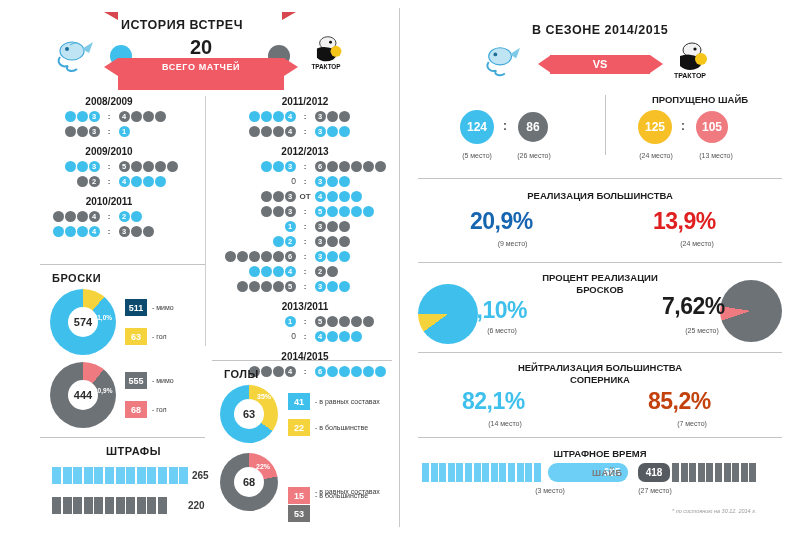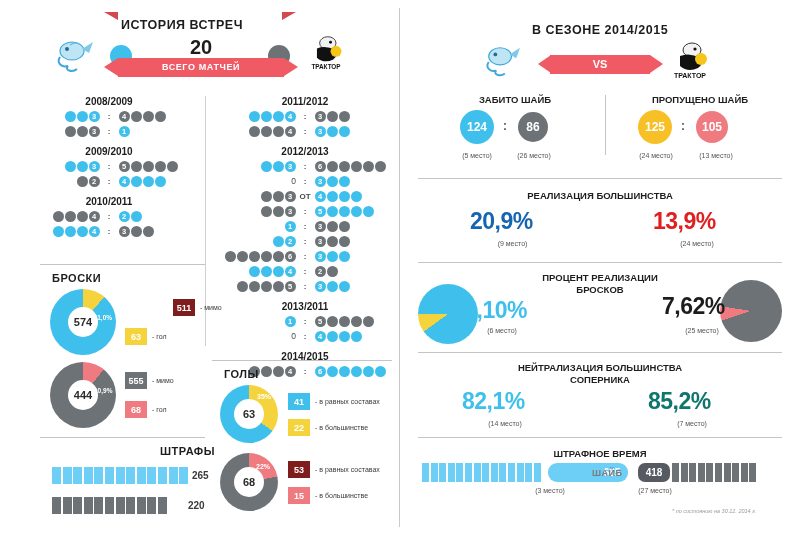--- a/index.html
+++ b/index.html
@@ -23,21 +23,21 @@
   .h-main{font-size:12.5px;}
 
   
   .logo-row{position:absolute;left:0;top:34px;width:400px;height:46px;}
   .logo{position:absolute;width:44px;height:40px;}
   .dot-big{position:absolute;width:22px;height:22px;border-radius:50%;}
   .blue{background:#3fc0ec;}
   .grey{background:#6d7277;}
 
   .ribbon{
-    position:absolute;left:118px;top:58px;width:166px;height:19px;
+    position:absolute;left:118px;top:58px;width:166px;height:32px;
     background:#ef5a64;color:#fff;font-weight:bold;font-size:9px;
     letter-spacing:.6px;text-align:center;line-height:19px;
   }
   .ribbon:before,.ribbon:after{
     content:"";position:absolute;top:0;width:0;height:0;
     border-top:9.5px solid transparent;border-bottom:9.5px solid transparent;
   }
   .ribbon:before{left:-14px;border-right:14px solid #ef5a64;}
   .ribbon:after{right:-14px;border-left:14px solid #ef5a64;}
   .rib-tail-l,.rib-tail-r{position:absolute;top:12px;width:0;height:0;
@@ -444,21 +444,21 @@
     <div class="card" style="left:40px;top:272px;width:165px;">
       <div class="sect-title" style="font-size:11px;text-align:left;padding-left:12px;">БРОСКИ</div>
 
       <div>
         <div class="pie" style="left:10px;top:17px;width:66px;height:66px;
              background:conic-gradient(#f5d33d 0deg 40deg, #3fc0ec 40deg 360deg);"></div>
         <div class="pie-hole" style="left:28px;top:35px;width:30px;height:30px;font-size:11px;">574</div>
         <div class="pie-pct" style="left:54px;top:42px;font-size:6.5px;">11,0%</div>
       </div>
       <div class="lg-item" style="left:85px;top:27px;">
-        <div class="lg-chip" style="background:#7f1d1d;margin-left:48px;">511</div>
+        <div class="lg-chip" style="background:#0c4a6e;">511</div>
         <div class="lg-txt">- мимо</div>
       </div>
       <div class="lg-item" style="left:85px;top:56px;">
         <div class="lg-chip" style="background:#f5d33d;">63</div>
         <div class="lg-txt">- гол</div>
       </div>
 
       <div>
         <div class="pie" style="left:10px;top:90px;width:66px;height:66px;
              background:conic-gradient(#ef7b80 0deg 39deg, #6d7277 39deg 360deg);"></div>
@@ -470,21 +470,21 @@
         <div class="lg-txt">- мимо</div>
       </div>
       <div class="lg-item" style="left:85px;top:129px;">
         <div class="lg-chip" style="background:#ef7b80;">68</div>
         <div class="lg-txt">- гол</div>
       </div>
     </div>
 
     <div class="hr" style="left:40px;top:437px;width:165px;"></div>
     <div class="card" style="left:40px;top:445px;width:175px;">
-      <div class="sect-title" style="font-size:11px;text-align:right;padding-left:12px;">ШТРАФЫ</div>
+      <div class="sect-title" style="font-size:11px;text-align:center;padding-left:12px;">ШТРАФЫ</div>
       <div class="bar" id="penBarHome" style="left:12px;top:22px;">
           <div class="seg" style="background: rgb(109, 207, 246); width: 9px; height: 17px;"></div>
           <div class="seg" style="background: rgb(109, 207, 246); width: 9px; height: 17px;"></div>
           <div class="seg" style="background: rgb(109, 207, 246); width: 9px; height: 17px;"></div>
           <div class="seg" style="background: rgb(109, 207, 246); width: 9px; height: 17px;"></div>
           <div class="seg" style="background: rgb(109, 207, 246); width: 9px; height: 17px;"></div>
           <div class="seg" style="background: rgb(109, 207, 246); width: 9px; height: 17px;"></div>
           <div class="seg" style="background: rgb(109, 207, 246); width: 9px; height: 17px;"></div>
           <div class="seg" style="background: rgb(109, 207, 246); width: 9px; height: 17px;"></div>
           <div class="seg" style="background: rgb(109, 207, 246); width: 9px; height: 17px;"></div>
@@ -529,21 +529,21 @@
         <div class="lg-txt">- в большинстве</div>
       </div>
 
       <div>
         <div class="pie" style="left:8px;top:85px;width:58px;height:58px;
              background:conic-gradient(#ef7b80 0deg 79deg, #6d7277 79deg 360deg);"></div>
         <div class="pie-hole" style="left:22px;top:99px;width:30px;height:30px;font-size:11px;">68</div>
         <div class="pie-pct" style="left:44px;top:95px;font-size:7px;">22%</div>
       </div>
       <div class="lg-item" style="left:76px;top:93px;">
-        <div class="lg-chip" style="background:#7f1d1d;">53</div>
+        <div class="lg-chip" style="background:#737373;margin-top:44px;">53</div>
         <div class="lg-txt">- в равных составах</div>
       </div>
       <div class="lg-item" style="left:76px;top:119px;">
         <div class="lg-chip" style="background:#ef7b80;">15</div>
         <div class="lg-txt">- в большинстве</div>
       </div>
     </div>
   </div>
 
   <div class="col-right">
@@ -566,21 +566,20 @@
     <svg style="position:absolute;left:268px;top:40px;width:44px;height:44px;" viewBox="0 0 44 44">
       <ellipse cx="24" cy="10" rx="9" ry="7" fill="#f2f2f2" stroke="#333" stroke-width="1"></ellipse>
       <circle cx="27" cy="9" r="1.6" fill="#111"></circle>
       <path d="M12 16 q10 -4 20 2 q4 6 -2 10 q-10 5 -18 -2 Z" fill="#111"></path>
       <circle cx="33" cy="19" r="6" fill="#f5c518"></circle>
       <text x="22" y="38" font-size="7" font-weight="bold" fill="#111" text-anchor="middle" font-family="Liberation Sans, sans-serif">ТРАКТОР</text>
     </svg>
 
     <div style="position:absolute;left:205px;top:95px;width:1px;height:60px;background:#c4c4c4;"></div>
 
-    <div class="cap" style="left:35px;top:94px;width:160px;">ЗАБИТО ШАЙБ</div>
     <div class="circ" style="left:60px;top:110px;width:34px;height:34px;background:#3fc0ec;">124</div>
     <div class="colon" style="left:103px;top:119px;">:</div>
     <div class="circ" style="left:118px;top:112px;width:30px;height:30px;background:#6d7277;">86</div>
     <div class="place" style="left:52px;top:152px;width:50px;">(5 место)</div>
     <div class="place" style="left:108px;top:152px;width:52px;">(26 место)</div>
 
     <div class="cap" style="left:215px;top:94px;width:170px;">ПРОПУЩЕНО ШАЙБ</div>
     <div class="circ" style="left:238px;top:110px;width:34px;height:34px;background:#f6c026;">125</div>
     <div class="colon" style="left:281px;top:119px;">:</div>
     <div class="circ" style="left:296px;top:111px;width:32px;height:32px;background:#ef7b80;">105</div>
@@ -603,21 +602,21 @@
     <div class="place" style="left:62px;top:327px;width:80px;">(6 место)</div>
     <div class="pie" style="left:320px;top:280px;width:62px;height:62px;
          background:conic-gradient(from 252deg, #ef7b80 0deg 27deg, #6d7277 27deg 360deg);"></div>
     <div class="big-pct" style="left:262px;top:293px;color:#1d1d1d;">7,62%</div>
     <div class="place" style="left:260px;top:327px;width:84px;">(25 место)</div>
 
     <div class="hr" style="left:18px;top:352px;width:364px;"></div>
     <div class="cap" style="left:0px;top:362px;width:400px;">НЕЙТРАЛИЗАЦИЯ БОЛЬШИНСТВА</div>
     <div class="cap" style="left:0px;top:374px;width:400px;">СОПЕРНИКА</div>
     <div class="big-pct" style="left:62px;top:388px;color:#3fc0ec;">82,1%</div>
-    <div class="big-pct" style="left:248px;top:388px;color:#0f766e;">85,2%</div>
+    <div class="big-pct" style="left:248px;top:388px;color:#c2410c;">85,2%</div>
     <div class="place" style="left:62px;top:420px;width:86px;">(14 место)</div>
     <div class="place" style="left:250px;top:420px;width:84px;">(7 место)</div>
 
     <div class="hr" style="left:18px;top:437px;width:364px;"></div>
     <div class="cap" style="left:0px;top:448px;width:400px;">ШТРАФНОЕ ВРЕМЯ</div>
     <div class="pbar" id="ptBarHome" style="left:22px;top:463px;">
         <div class="seg" style="background: rgb(109, 207, 246); width: 7px; height: 19px;"></div>
         <div class="seg" style="background: rgb(109, 207, 246); width: 7px; height: 19px;"></div>
         <div class="seg" style="background: rgb(109, 207, 246); width: 7px; height: 19px;"></div>
         <div class="seg" style="background: rgb(109, 207, 246); width: 7px; height: 19px;"></div>

